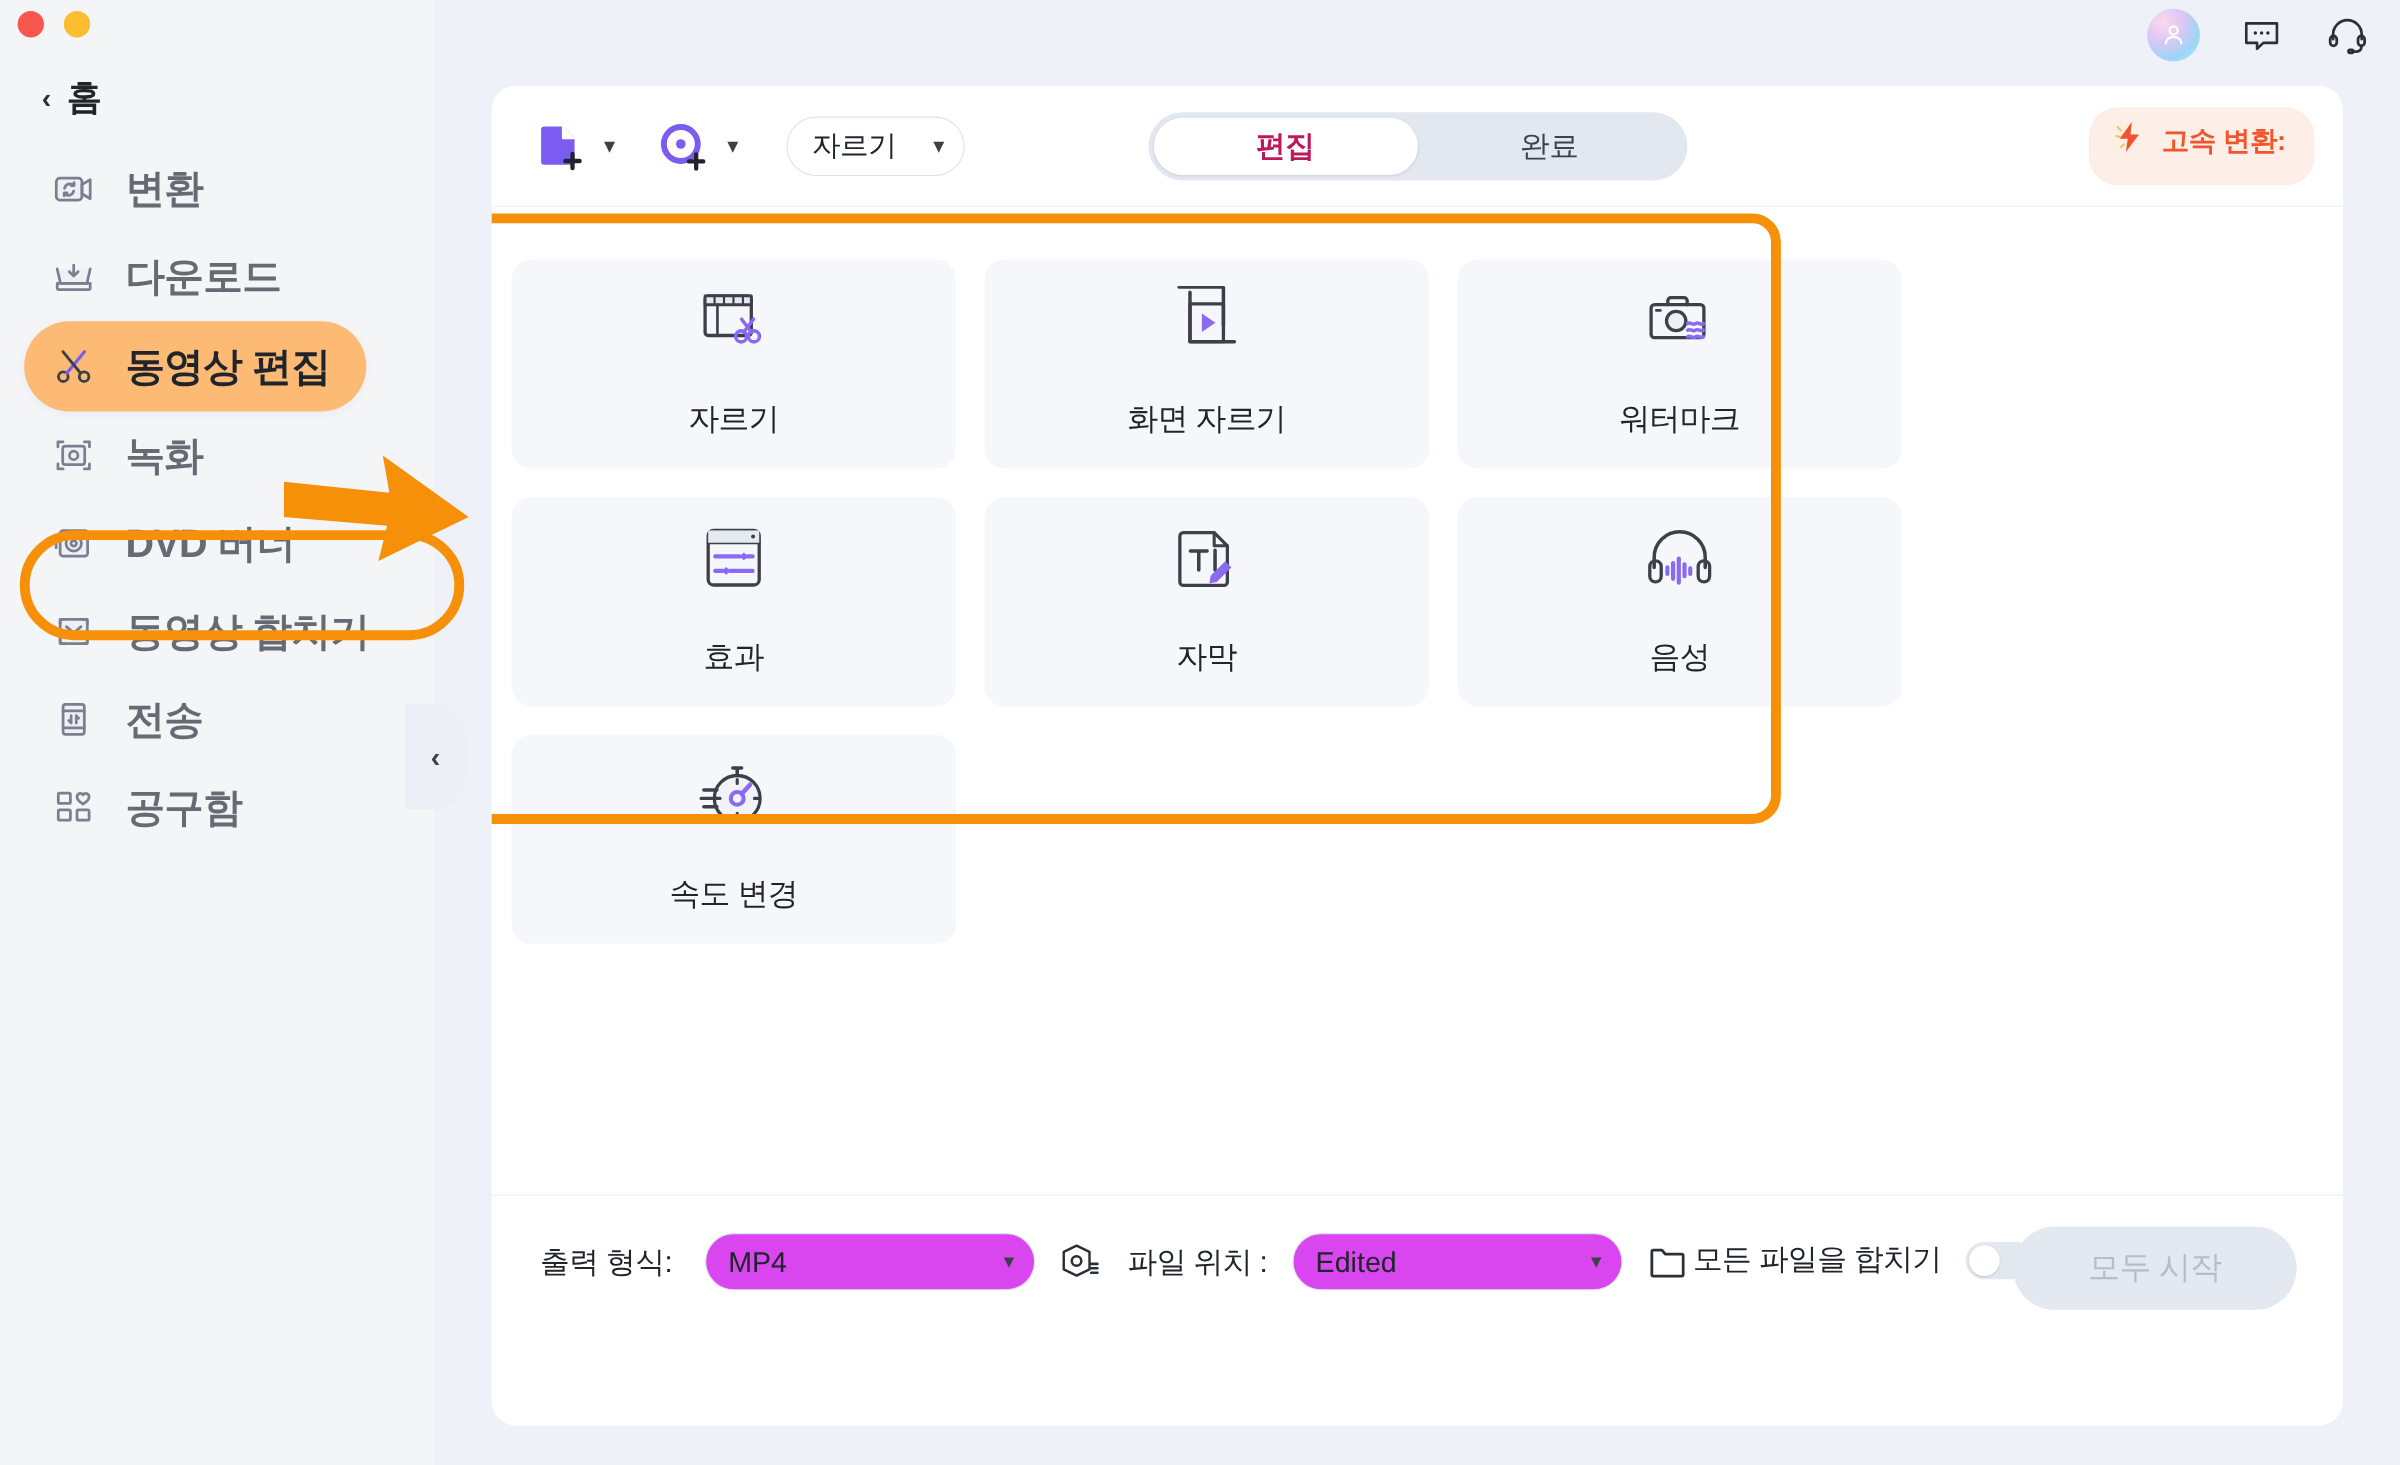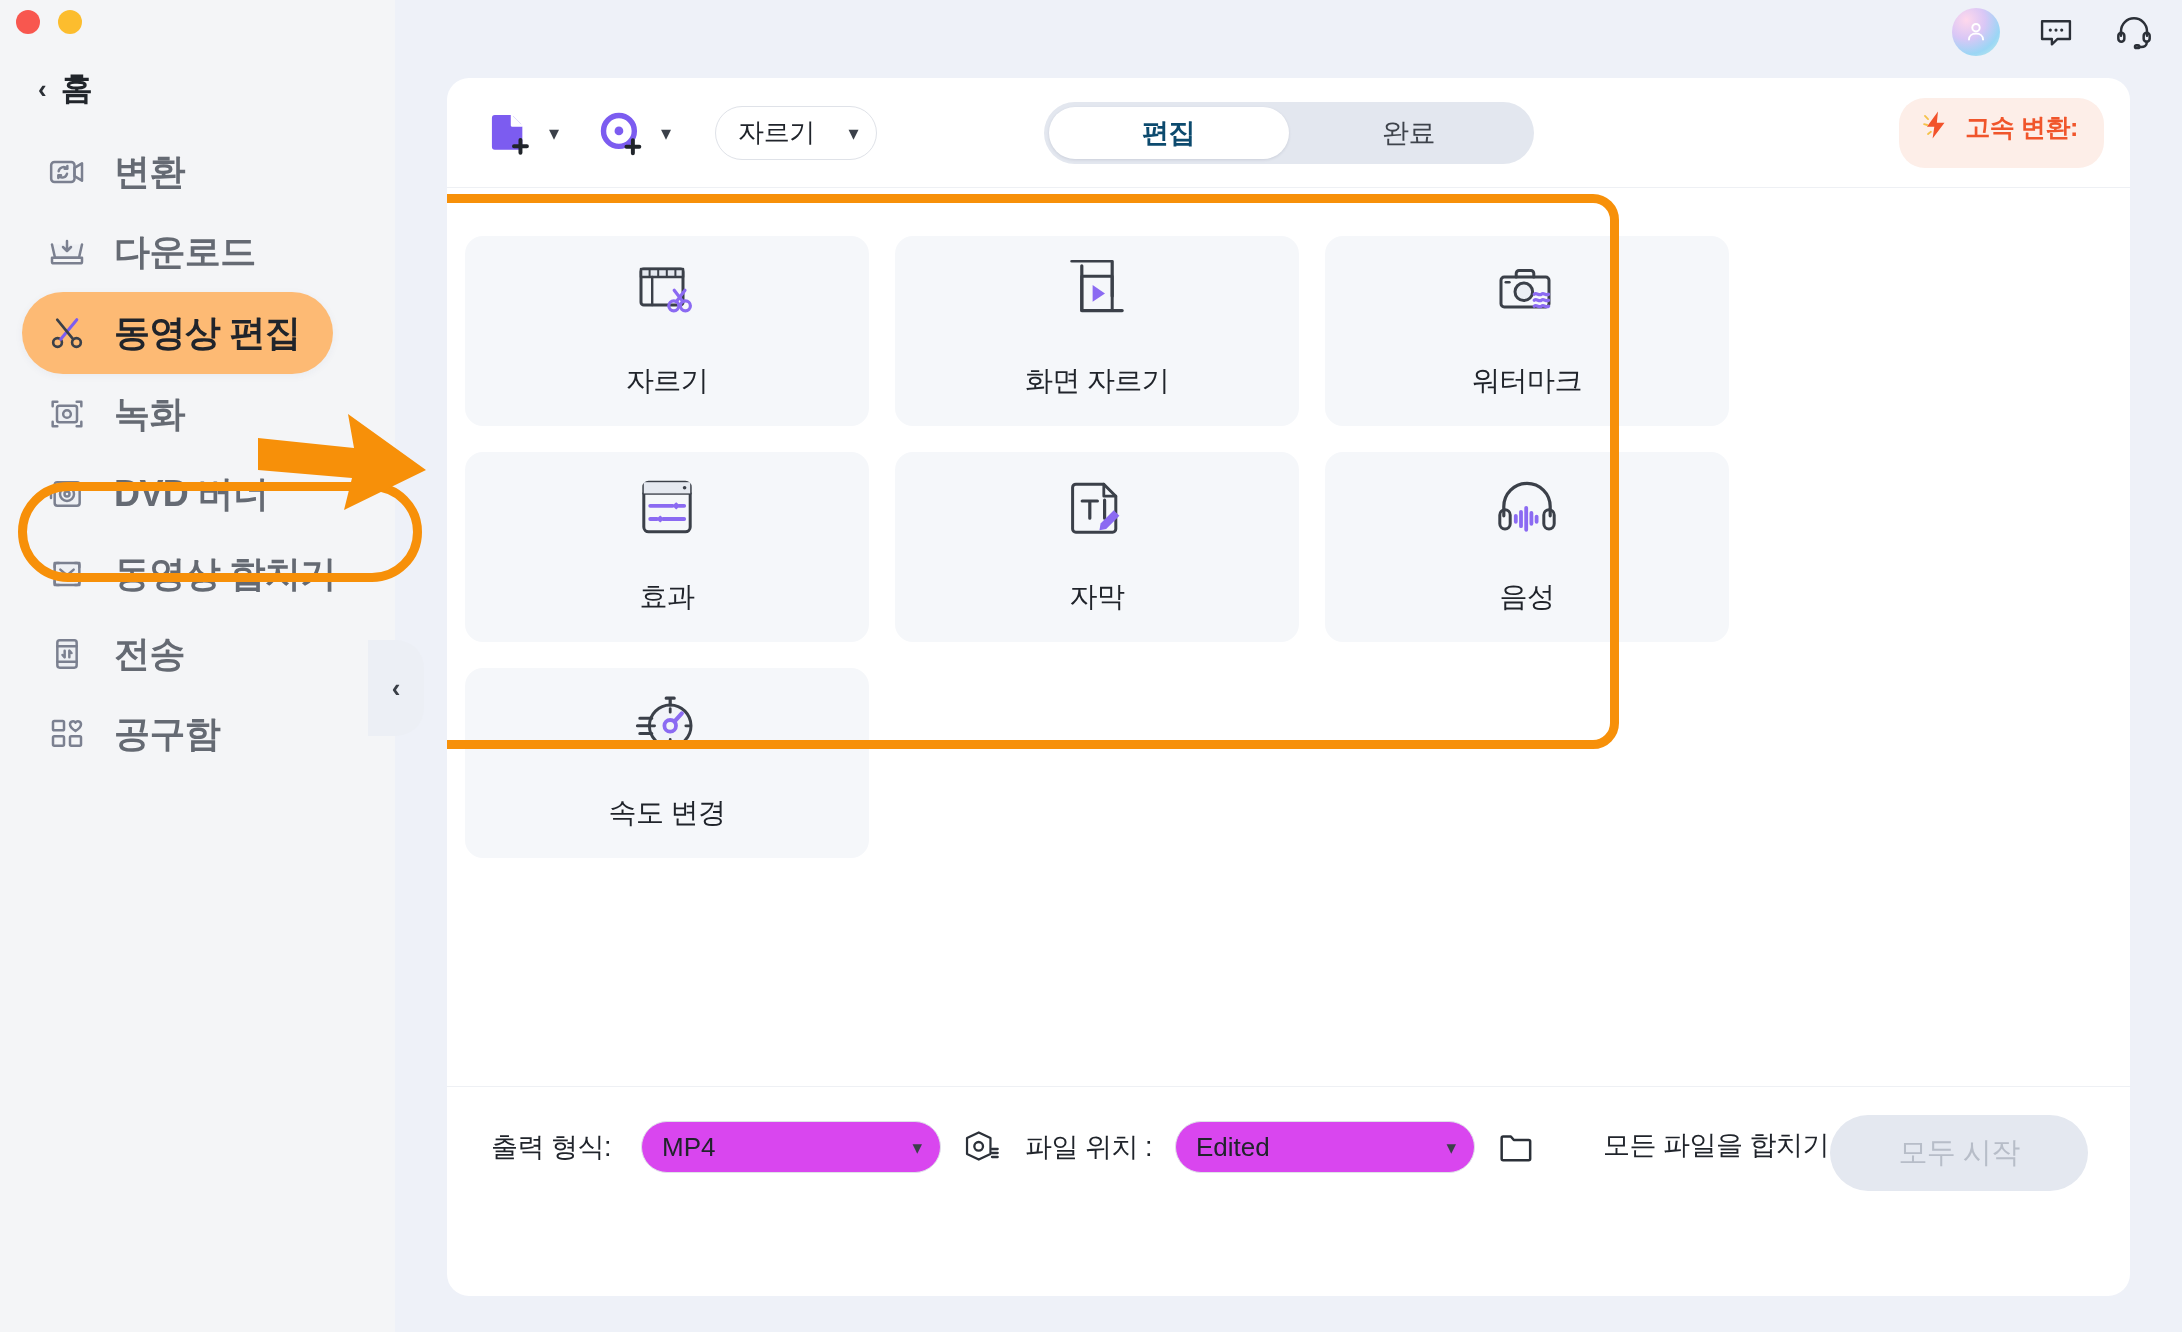--- a/index.html
+++ b/index.html
@@ -137,21 +137,21 @@
     border-radius: 32px;
     display: flex; align-items: center;
     padding: 5px;
   }
   .seg-btn {
     flex: 1; height: 100%;
     display: flex; align-items: center; justify-content: center;
     font-size: 27px; color: #3e434b; letter-spacing: -0.4px;
     border-radius: 28px;
   }
-  .seg-btn.active { background: #fff; color: #0c4a6e; font-weight: 600; box-shadow: 0 1px 3px rgba(30,40,70,.12); }
+  .seg-btn.active { background: #fff; color: #be185d; font-weight: 600; box-shadow: 0 1px 3px rgba(30,40,70,.12); }
 
   .fast-badge {
     position: absolute; right: 26px; top: 50%; transform: translateY(-50%);
     display: flex; align-items: center; gap: 12px;
     background: #fdeee8;
     border-radius: 26px;
     padding: 10px 26px 20px 20px;
     color: #f0552b; font-size: 25px; font-weight: 700; letter-spacing: -0.4px;
   }
 
@@ -216,22 +216,22 @@
     border: 1px solid #dfe2e8; border-radius: 28px;
     background: #d946ef;
     display: flex; align-items: center; justify-content: space-between;
     padding: 0 18px 0 20px;
     font-size: 26px; color: #20242b;
   }
   .b-select .chev { font-size: 19px; color: #3b4049; font-weight: 700; }
   .b-sideicon { width: 46px; height: 46px; display:flex; align-items:center; justify-content:center; }
 
   .merge-group {
-    display: flex; align-items: flex-start; gap: 22px;
-    margin-left: 64px; margin-top: 6px;
+    display: flex; align-items: flex-end; gap: 22px;
+    margin-top: 6px;
   }
   .merge-label { font-size: 27px; color: #20242b; letter-spacing: -0.5px; }
   .toggle {
     width: 62px; height: 34px; border-radius: 18px;
     background: #e3e7ef; position: relative;
   }
   .toggle::after {
     content:""; position:absolute; left:3px; top:3px;
     width:28px; height:28px; border-radius:50%;
     background:#fff; box-shadow: 0 1px 2px rgba(0,0,0,.15);

